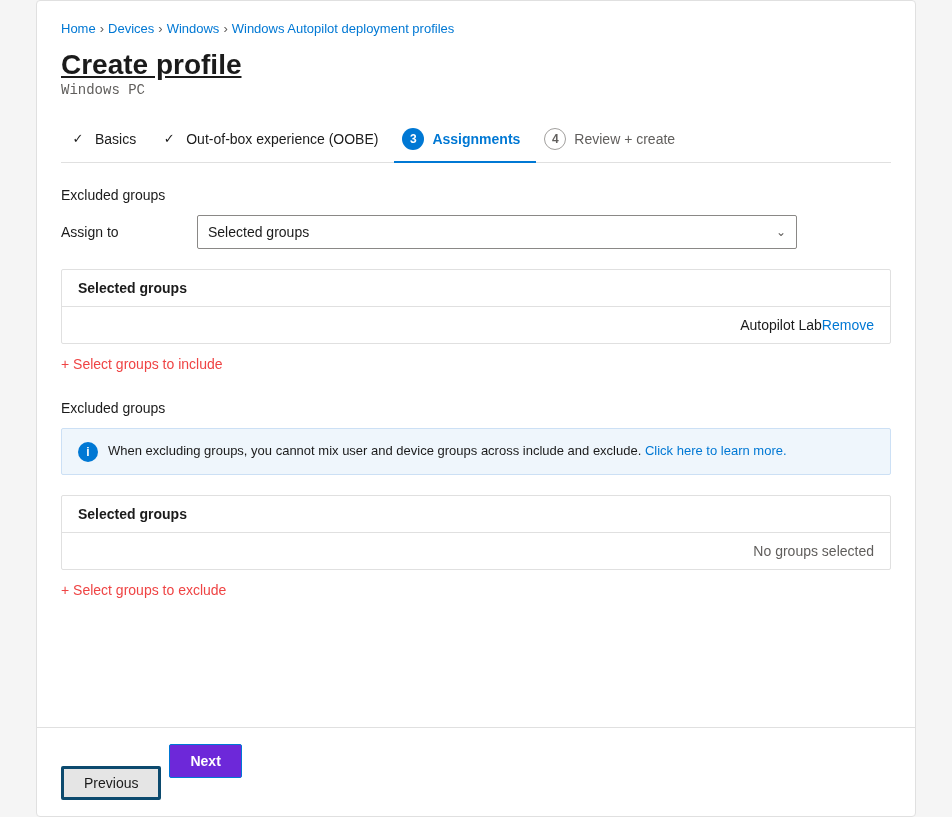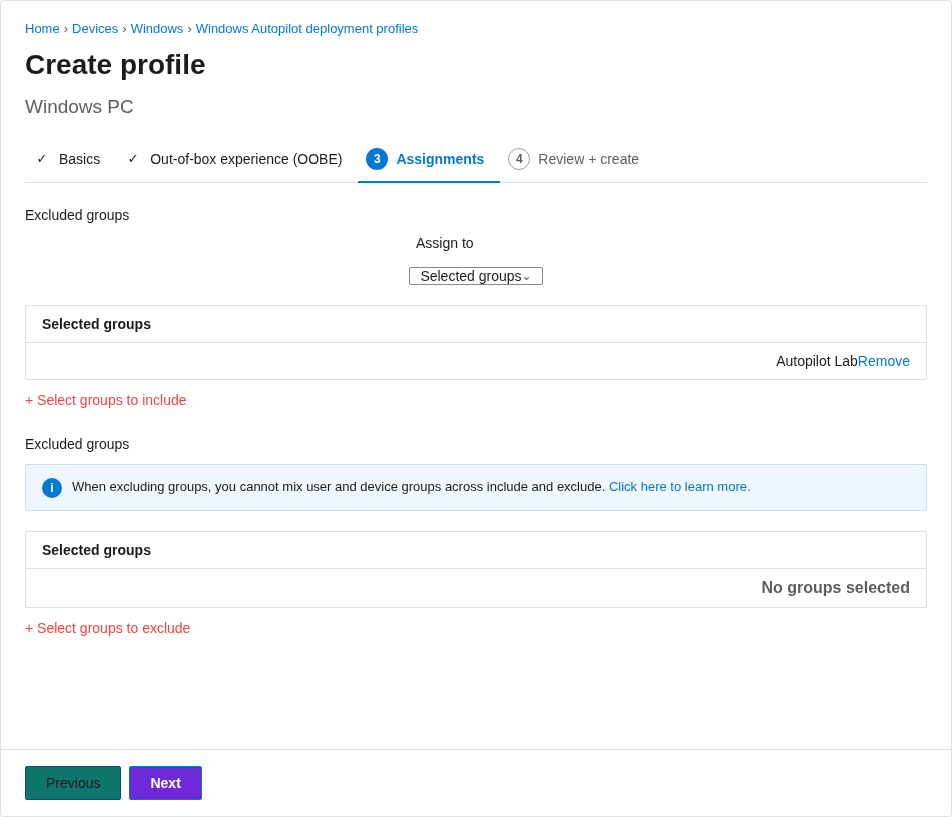--- a/index.html
+++ b/index.html
@@ -6,21 +6,21 @@
     body {
       font-family: 'Segoe UI', -apple-system, BlinkMacSystemFont, sans-serif;
       font-size: 14px;
       background: #f5f5f5;
       display: flex;
       align-items: center;
       justify-content: center;
       min-height: 100vh;
     }
     .window {
-      width: 952px;
+      width: 880px;
       min-height: 817px;
       background: #fff;
       border: 1px solid #e0e0e0;
       border-radius: 4px;
       display: flex;
       flex-direction: column;
     }
     .content {
       flex: 1;
       padding: 20px 24px 0 24px;
@@ -41,26 +41,28 @@
     .breadcrumb .separator {
       color: #605e5c;
       cursor: default;
     }
     
     .page-title {
       font-size: 28px;
       font-weight: 600;
       color: #1b1b1b;
       line-height: 1.2;
+      text-decoration: underline;
     }
     .page-subtitle {
-      font-size: 19px;
-      color: #605e5c;
-      margin-top: 14px;
+      font-size: 14px;
+      color: #605e5c;
+      margin-top: 0;
       margin-bottom: 20px;
+      font-family: Liberation Mono, monospace;
     }
     
     .wizard-steps {
       display: flex;
       align-items: center;
       gap: 0;
       border-bottom: 1px solid #e0e0e0;
       padding-bottom: 0;
       margin-bottom: 24px;
     }
@@ -123,21 +125,20 @@
       font-size: 14px;
       color: #1b1b1b;
       margin-bottom: 12px;
       margin-top: 4px;
     }
     .field-row {
       display: flex;
       align-items: center;
       gap: 16px;
       margin-bottom: 20px;
-      flex-direction: column;
     }
     .field-label {
       font-size: 14px;
       color: #1b1b1b;
       width: 120px;
       flex-shrink: 0;
     }
     .select-box {
       flex: 1;
       max-width: 600px;
@@ -225,43 +226,43 @@
     }
     .info-box-text {
       flex: 1;
       line-height: 1.5;
     }
     .info-link {
       color: #0078d4;
       cursor: pointer;
     }
     .no-groups {
-      font-size: 16px;
-      color: #605e5c;
-      font-weight: bold;
+      font-size: 14px;
+      color: #605e5c;
     }
     
     .footer {
       padding: 16px 24px;
       border-top: 1px solid #e0e0e0;
       display: flex;
       gap: 8px;
     }
     .btn {
       height: 34px;
       padding: 0 20px;
       border-radius: 2px;
       font-size: 14px;
       cursor: pointer;
       font-family: inherit;
     }
     .btn-secondary {
-      background: #0f766e;
-      border: 1px solid #0c4a6e;
-      color: #1b1b1b;
+      background: #e5e5e5;
+      border: 3px solid #0c4a6e;
+      color: #1b1b1b;
+      margin-top: 22px;
     }
     .btn-primary {
       background: #6d28d9;
       border: 1px solid #0078d4;
       color: #fff;
       font-weight: 600;
     }
   </style>
 </head>
 <body>

